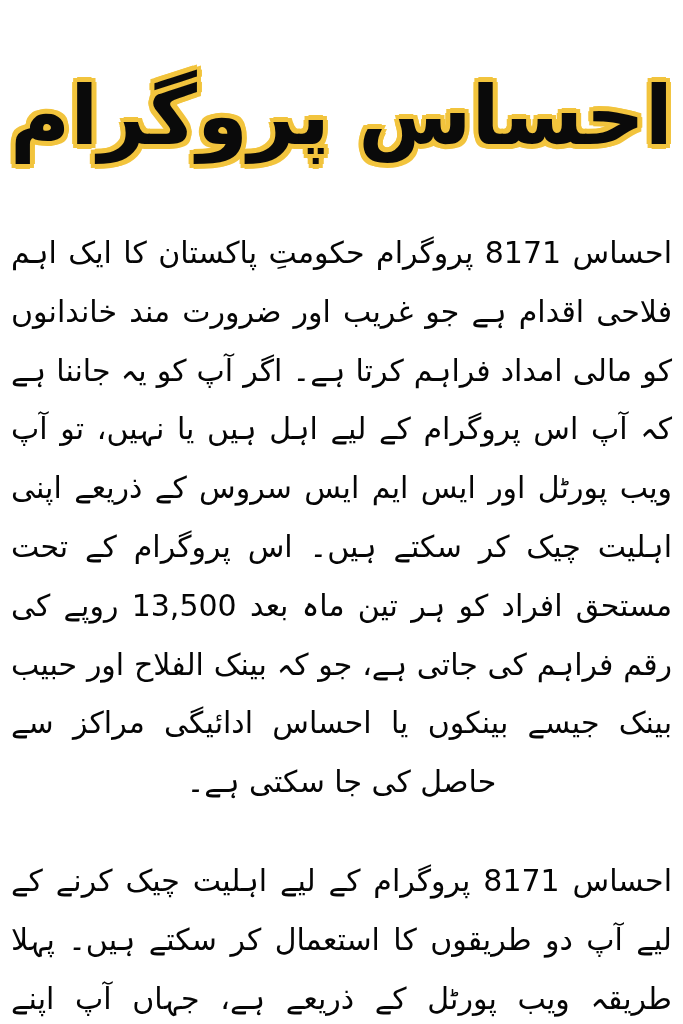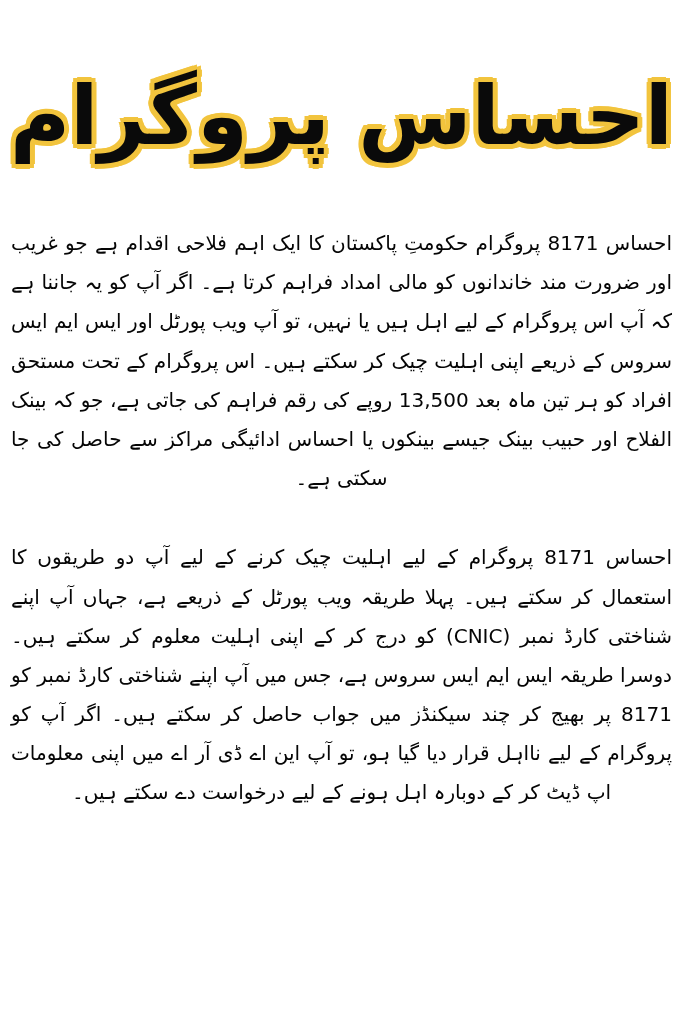--- a/index.html
+++ b/index.html
@@ -51,21 +51,21 @@
        0    5px 0 var(--outline, #f2c43d);
     white-space: nowrap;
   }
 
   
   .article { padding: 0 2px; }
 
   .para {
     direction: rtl;
     unicode-bidi: embed;
-    font-size: 20px;
+    font-size: 30px;
     line-height: 1.96;
     text-align: justify;
     text-align-last: center;
     color: #050505;
     margin-bottom: 40px;
   }
 
   .para:last-child { margin-bottom: 0; }
 </style>
 </head>

